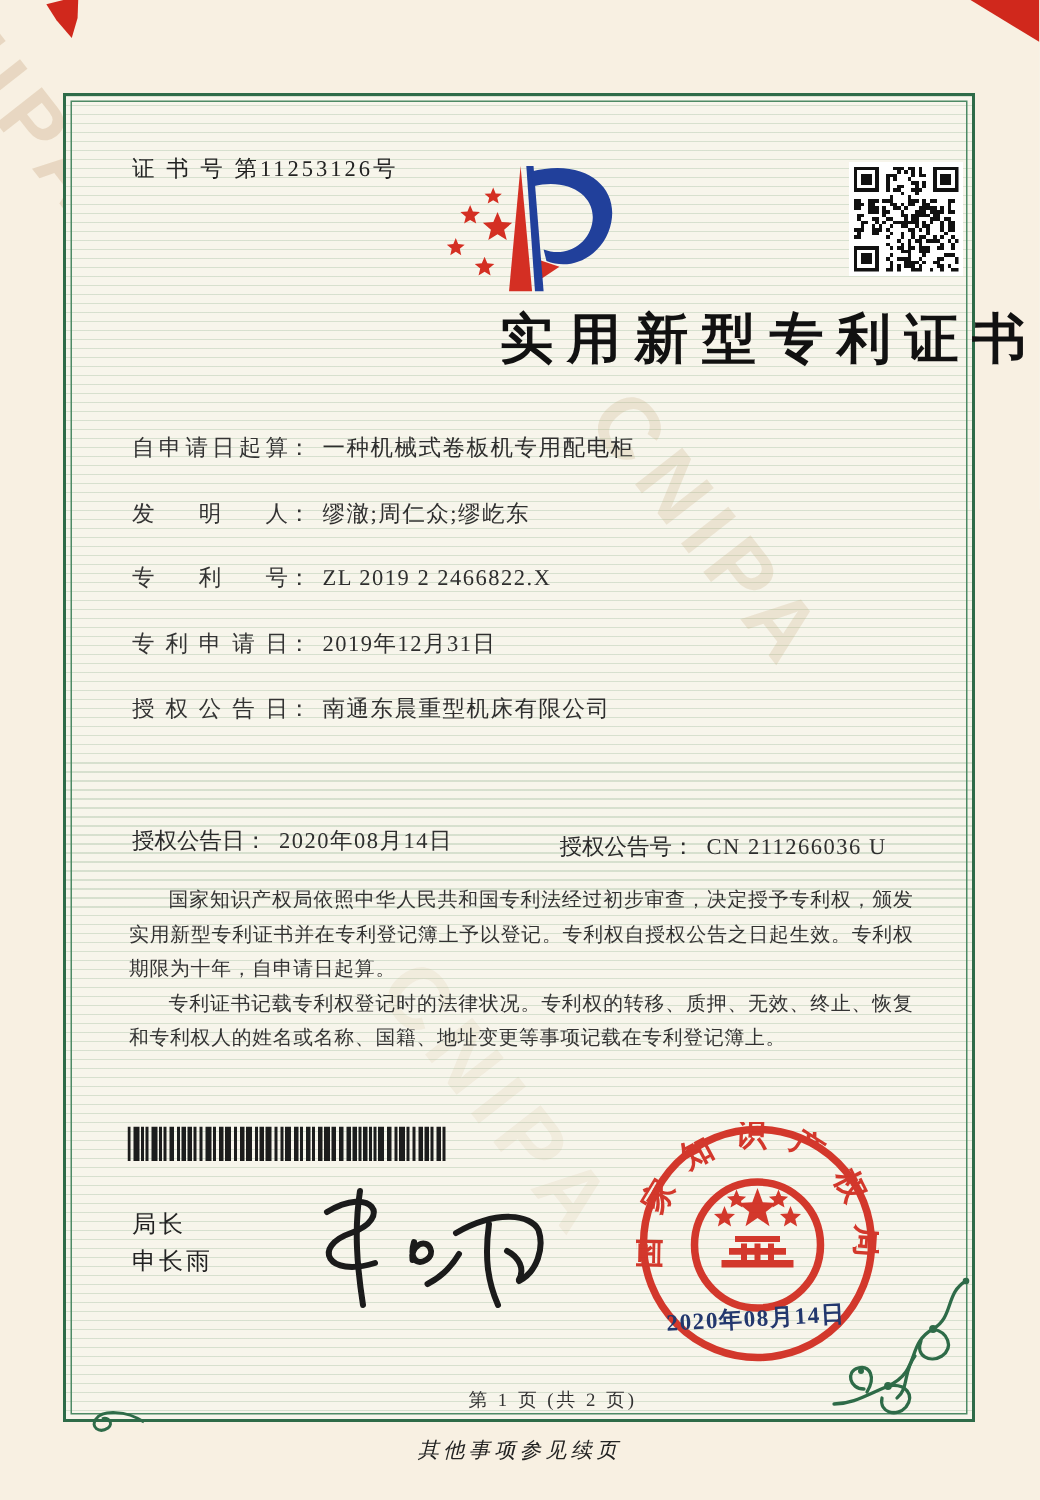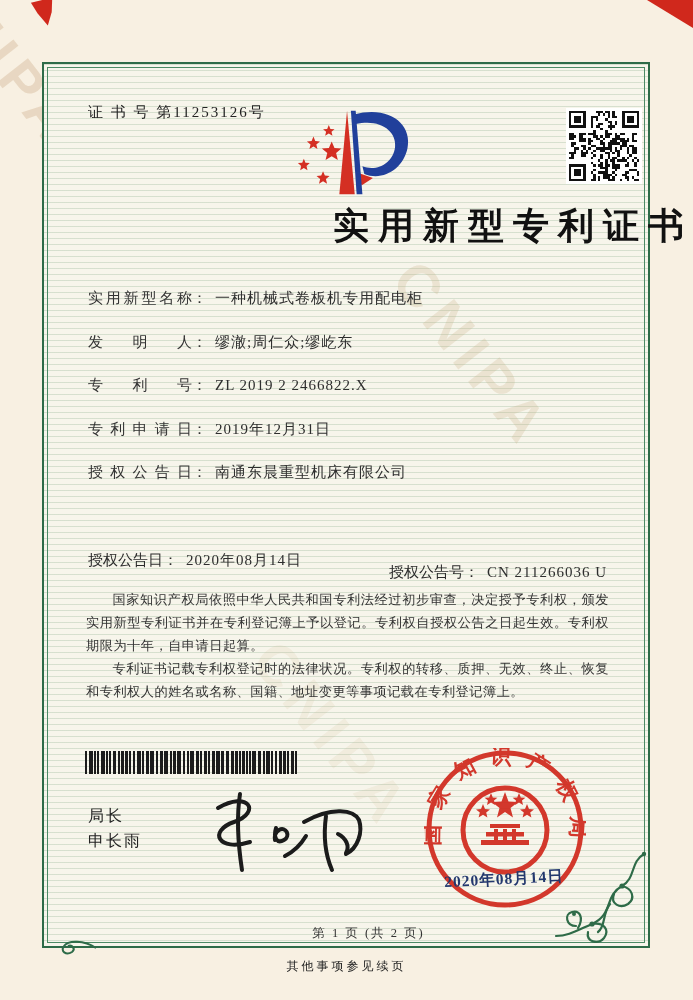--- a/index.html
+++ b/index.html
@@ -42,21 +42,21 @@
   }
   .fields{position:absolute;left:88px;top:289px;right:58px;font-size:15px;}
   .row{height:43.5px;white-space:nowrap;}
   .lbl{
     display:inline-block;width:104px;text-align:justify;text-align-last:justify;
     vertical-align:top;color:#333;
   }
   .colon{color:#333;}
   .val{margin-left:8px;letter-spacing:1px;color:#2e2e2e;}
   .grant-row{position:absolute;left:88px;top:551px;font-size:15px;white-space:nowrap;}
-  .grant-no{position:absolute;left:285px;top:12px;margin-left:16px;}
+  .grant-no{position:absolute;left:285px;top:4px;}
   .paras{
     position:absolute;left:86px;right:84px;top:589px;
     font-size:13.2px;line-height:1.74;text-align:justify;color:#333;
   }
   .paras p{margin:0;text-indent:2em;letter-spacing:.5px;}
   .barcode{position:absolute;left:85px;top:751px;width:216px;height:23px;}
   .officer{position:absolute;left:88px;top:806px;font-size:16px;letter-spacing:2px;color:#222;}
   .officer .name{margin-top:4px;}
   .signature{position:absolute;left:188px;top:786px;width:185px;height:95px;}
   .seal{position:absolute;left:424px;top:748px;width:162px;height:162px;}
@@ -64,21 +64,21 @@
     position:absolute;left:424px;top:869px;width:160px;text-align:center;
     font-size:15.5px;font-weight:bold;color:#23386e;letter-spacing:1px;
     transform:rotate(-3deg);font-family:"Liberation Serif",serif;
   }
   .page-no{
     position:absolute;left:0;right:0;top:925px;text-align:center;
     font-size:12.5px;letter-spacing:2px;color:#333;margin-left:44px;
   }
   .cont-note{
     position:absolute;left:0;right:0;top:958px;text-align:center;
-    font-size:12px;letter-spacing:3px;color:#222;
+    font-size:14px;letter-spacing:3px;color:#222;font-style:italic;
   }
   .flourish{position:absolute;z-index:4;}
   .corner-red{position:absolute;z-index:5;}
 </style>
 </head>
 <body>
 
 <div class="wm wm-outer" style="left:-38px;top:-48px;transform:rotate(52deg);">CNIPA</div>
 
 <div class="frame">
@@ -407,21 +407,21 @@
           <rect x="27" y="28" width="1" height="1"></rect>
           <rect x="28" y="28" width="1" height="1"></rect>
         </g>
     </svg>
   </div>
 
   <div class="title">实用新型专利证书</div>
 
   <div class="fields">
     <div class="row">
-      <span class="lbl">实用新型名称</span><span class="colon">：</span><span class="val">一种机械式卷板机专用配电柜</span>
+      <span class="lbl">自申请日起算</span><span class="colon">：</span><span class="val">一种机械式卷板机专用配电柜</span>
     </div>
     <div class="row">
       <span class="lbl">发明人</span><span class="colon">：</span><span class="val">缪澈;周仁众;缪屹东</span>
     </div>
     <div class="row">
       <span class="lbl">专利号</span><span class="colon">：</span><span class="val">ZL 2019 2 2466822.X</span>
     </div>
     <div class="row">
       <span class="lbl">专利申请日</span><span class="colon">：</span><span class="val">2019年12月31日</span>
     </div>

